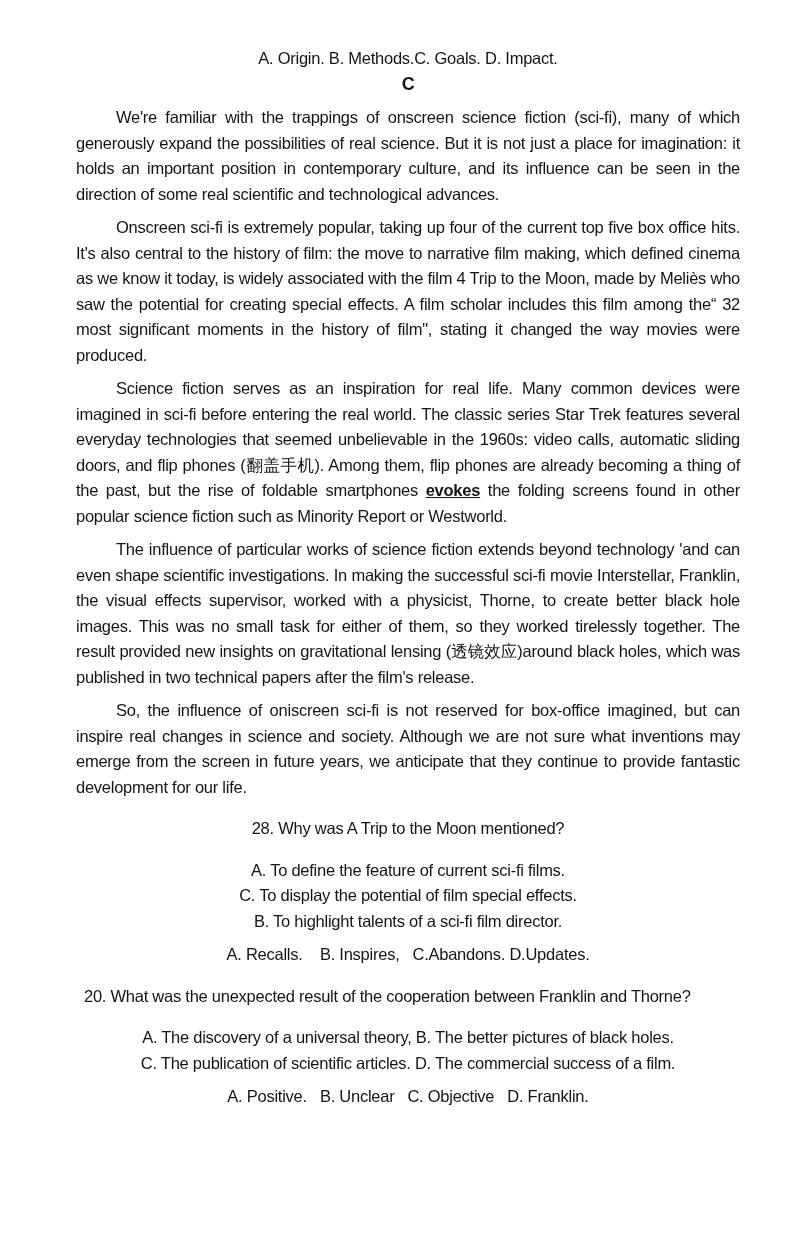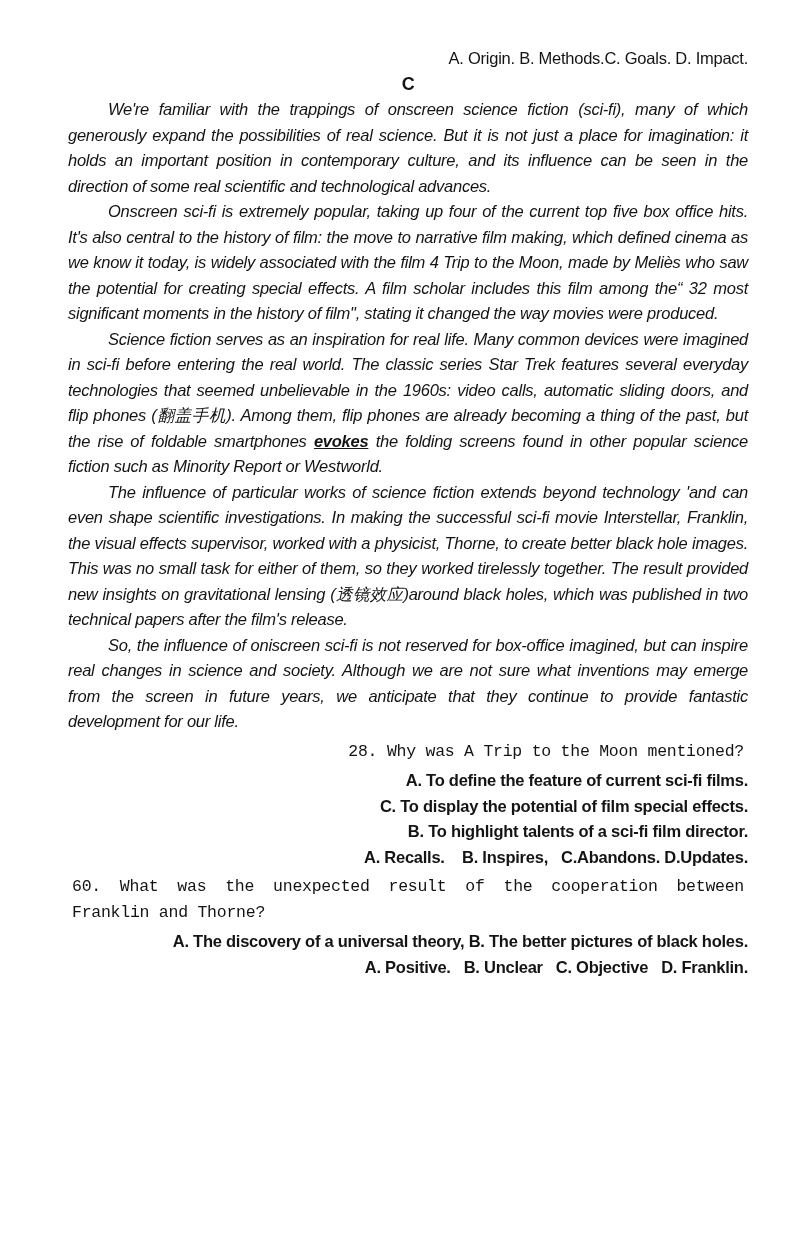--- a/index.html
+++ b/index.html
@@ -18,48 +18,46 @@
     box-sizing: border-box;
     width: 800px;
     height: 1254px;
     padding: 46px 52px 0 68px;
     font-size: 16.5px;
     line-height: 25.5px;
     letter-spacing: -0.25px;
   }
   .line {
     margin: 0;
-    text-align: right;
+    text-align: center;
   }
   .section-heading {
     margin: 0;
     text-align: center;
     font-weight: bold;
     font-size: 18px;
     line-height: 25.5px;
   }
   .para {
-    margin: 0;
+    margin: 8px;
     text-align: justify;
     text-indent: 40px;
-    font-style: italic;
   }
   .q-stem {
-    margin: 4px;
-    font-family: Liberation Mono, monospace;
+    margin: 16px;
   }
   .q-stem.justify {
     text-align: justify;
   }
   .option {
     margin: 0;
-    font-weight: bold;
   }
   .ws-pre {
     white-space: pre-wrap;
+    margin-top: 8px;
   }
   .evokes {
     font-weight: bold;
     text-decoration: underline;
   }
 </style>
 </head>
 <body>
 
 <div class="page">
@@ -83,21 +81,22 @@
     <p class="line option">A. To define the feature of current sci-fi films.</p>
     <p class="line option">C. To display the potential of film special effects.</p>
     <p class="line option">B. To highlight talents of a sci-fi film director.</p>
   </div>
 
   <div>
     <p class="line option ws-pre">A. Recalls.    B. Inspires,   C.Abandons. D.Updates.</p>
   </div>
 
   <div>
-    <p class="line q-stem justify">60. What was the unexpected result of the cooperation between Franklin and Thorne?</p>
+    <p class="line q-stem justify">20. What was the unexpected result of the cooperation between Franklin and Thorne?</p>
     <p class="line option">A. The discovery of a universal theory, B. The better pictures of black holes.</p>
+    <p class="line option">C. The publication of scientific articles. D. The commercial success of a film.</p>
   </div>
 
   <div>
     <p class="line option ws-pre">A. Positive.   B. Unclear   C. Objective   D. Franklin.</p>
   </div>
 
 </div>
 
 </body></html>

